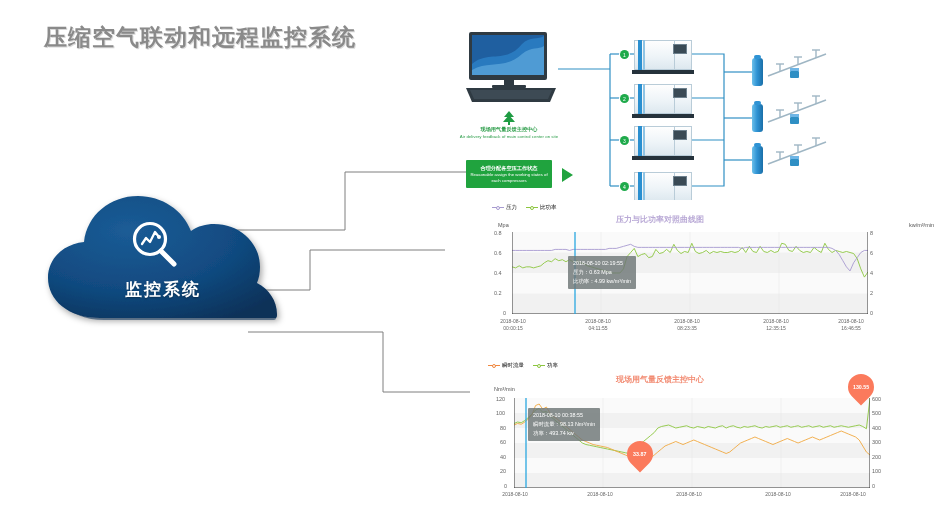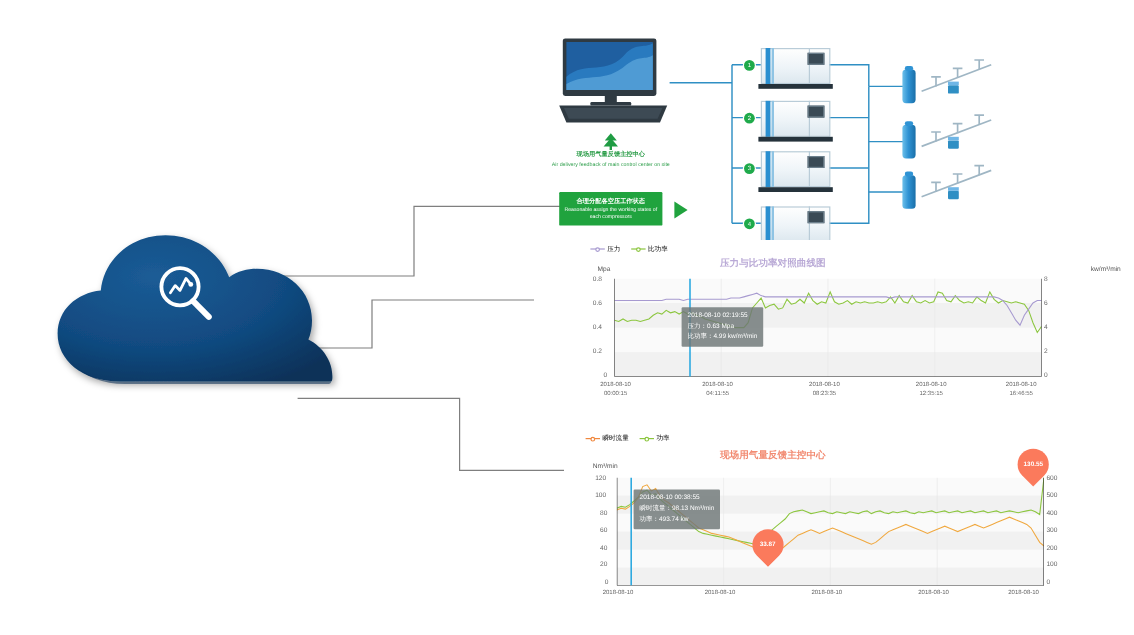--- a/index.html
+++ b/index.html
@@ -72,21 +72,21 @@
   .node-dot{position:absolute;width:9px;height:9px;border-radius:50%;background:#1faa4b;color:#fff;font-size:5px;
             display:flex;align-items:center;justify-content:center;box-shadow:0 0 0 1px #ffffff;}
 
   
   .tank{position:absolute;width:11px;height:28px;border-radius:3px;
         background:linear-gradient(90deg,#6cc0ea 0%,#2f93d4 45%,#1a6fa8 100%);}
   .tank .cap{position:absolute;left:2px;right:2px;top:-3px;height:4px;border-radius:2px;background:#2f93d4;}
 
   
   .chart-card{position:absolute;background:#ffffff;}
-  .chart-title{position:absolute;font-size:8px;font-weight:bold;white-space:nowrap;}
+  .chart-title{position:absolute;font-size:8px;font-weight:bold;white-space:nowrap;margin-left:16px;}
   .legend{position:absolute;display:flex;gap:9px;align-items:center;font-size:5.5px;}
   .legend .item{display:flex;align-items:center;gap:2px;white-space:nowrap;}
   .legend .mk{display:inline-block;width:12px;height:5px;position:relative;}
   .legend .mk i{position:absolute;left:0;top:2px;width:12px;height:1px;}
   .legend .mk b{position:absolute;left:4px;top:0.5px;width:4px;height:4px;border-radius:50%;border:1px solid currentColor;background:#fff;box-sizing:border-box;}
   .axis-unit{position:absolute;font-size:5.5px;color:#555;white-space:nowrap;}
   .tick{position:absolute;font-size:5.5px;color:#666;white-space:nowrap;}
   .xtick{position:absolute;font-size:5px;color:#666;text-align:center;line-height:1.35;white-space:nowrap;}
   .tooltip{
     position:absolute;background:rgba(110,118,118,.82);color:#fff;
@@ -97,20 +97,21 @@
     transform:rotate(-45deg);background:#fb7a5c;
     display:flex;align-items:center;justify-content:center;
   }
   .marker span{transform:rotate(45deg);color:#fff;font-size:5.3px;font-weight:bold;}
 </style>
 </head>
 <body>
 
 <div class="slide">
 
+  <div class="slide-title">压缩空气联动和远程监控系统</div>
 
   <svg class="connectors" viewBox="0 0 945 529">
     <g fill="none" stroke="#7f7f7f" stroke-width="1">
       <path d="M230,230 L345,230 L345,172 L470,172"></path>
       <path d="M243,290 L310,290 L310,250 L445,250"></path>
       <path d="M248,332 L383,332 L383,392 L470,392"></path>
     </g>
   </svg>
 
   <div class="cloud-wrap">
@@ -138,20 +139,21 @@
       <path fill="#0a2f57" opacity="0.55" d="M62,128 C45,128 31,122 21,112 C33,124 48,130 66,130 L236,130 C237,130 238,129 238,128 Z"></path>
     </svg>
     <div class="cloud-icon">
       <svg width="58" height="58" viewBox="0 0 58 58">
         <circle cx="24" cy="23" r="15.5" fill="none" stroke="#ffffff" stroke-width="3.2"></circle>
         <polyline points="16,28 20,22 24,26 29,16 33,21" fill="none" stroke="#ffffff" stroke-width="2.3" stroke-linejoin="round" stroke-linecap="round"></polyline>
         <circle cx="33" cy="21" r="2" fill="#ffffff"></circle>
         <line x1="35" y1="35" x2="48" y2="48" stroke="#ffffff" stroke-width="5" stroke-linecap="round"></line>
       </svg>
     </div>
+    <div class="cloud-label">监控系统</div>
   </div>
 
   <div class="diagram">
 
     <div class="monitor">
       <svg width="94" height="78" viewBox="0 0 94 78">
         <rect x="5" y="2" width="78" height="48" rx="2" fill="#2f3a42"></rect>
         <rect x="8" y="5" width="72" height="40" fill="#1f5fa0"></rect>
         <path d="M8,34 C24,20 42,34 58,14 C66,6 74,10 80,6 L80,45 L8,45 Z" fill="#2b7fc4" opacity="0.85"></path>
         <path d="M8,40 C26,30 40,40 58,24 C68,16 74,20 80,16 L80,45 L8,45 Z" fill="#6fb6e6" opacity="0.55"></path>

